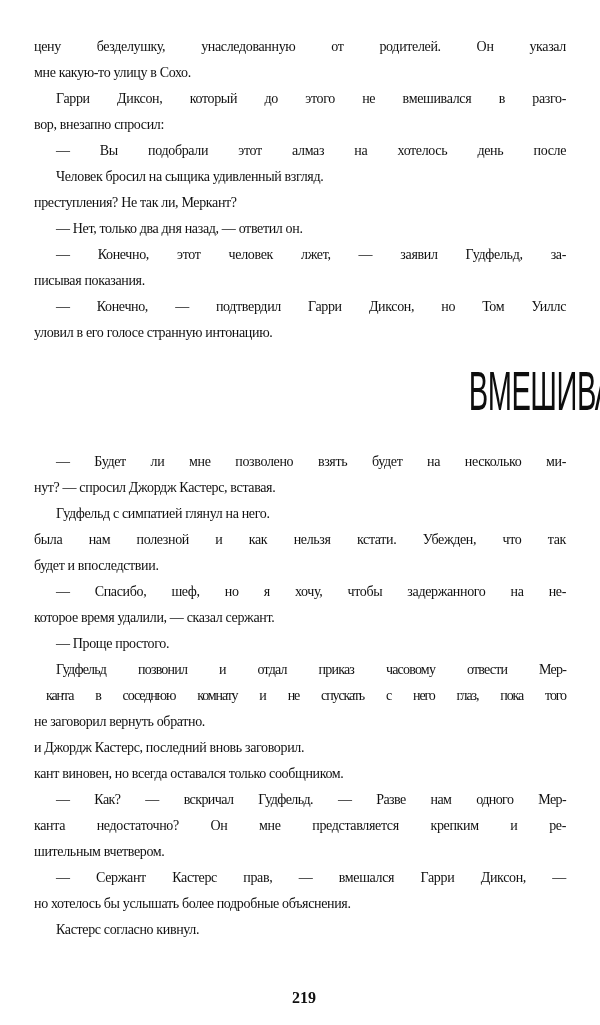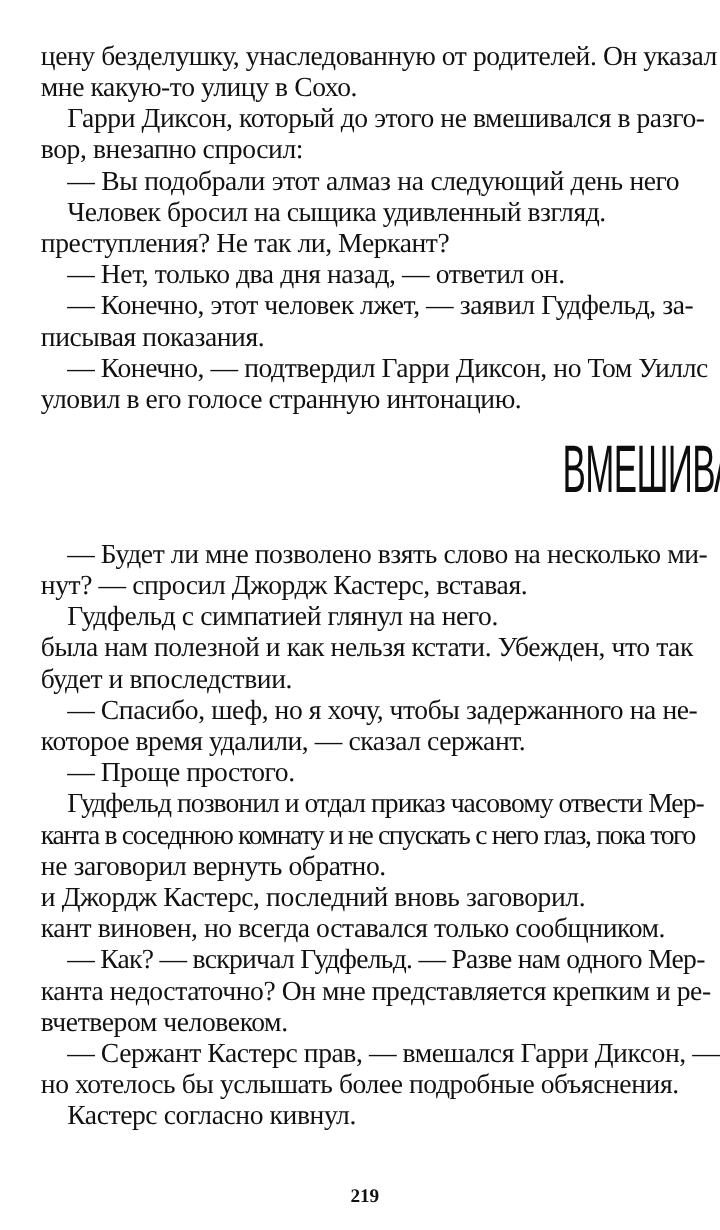--- a/index.html
+++ b/index.html
@@ -25,21 +25,21 @@
       position: absolute;
       left: 34px;
       width: 532px;
     }
     .block-top { top: 34px; }
     .block-bottom { top: 449px; }
     .line {
       display: block;
       height: 26px;
       line-height: 26px;
-      font-size: 23px;
+      font-size: 14px;
       white-space: nowrap;
       letter-spacing: -0.35px;
       text-align: justify;
       text-align-last: justify;
       overflow: visible;
     }
     .line.last {
       text-align-last: left;
     }
     .line.indent {
@@ -81,51 +81,51 @@
 </head>
 <body>
 
 <div class="page">
 
   <div class="block block-top">
     <span class="line">цену безделушку, унаследованную от родителей. Он указал</span>
     <span class="line last">мне какую-то улицу в Сохо.</span>
     <span class="line indent">Гарри Диксон, который до этого не вмешивался в разго-</span>
     <span class="line last">вор, внезапно спросил:</span>
-    <span class="line indent">— Вы подобрали этот алмаз на следующий день него</span>
+    <span class="line indent">— Вы подобрали этот алмаз на хотелось день после</span>
     <span class="line indent last">Человек бросил на сыщика удивленный взгляд.</span>
     <span class="line last">преступления? Не так ли, Меркант?</span>
     <span class="line indent last">— Нет, только два дня назад, — ответил он.</span>
     <span class="line indent">— Конечно, этот человек лжет, — заявил Гудфельд, за-</span>
     <span class="line last">писывая показания.</span>
     <span class="line indent">— Конечно, — подтвердил Гарри Диксон, но Том Уиллс</span>
     <span class="line last">уловил в его голосе странную интонацию.</span>
   </div>
 
   <div class="heading-wrap">
     <h2 class="heading" style="margin:0;">ВМЕШИВАЕТСЯ СЕРЖАНТ КАСТЕРС</h2>
   </div>
 
   <div class="block block-bottom">
-    <span class="line indent">— Будет ли мне позволено взять слово на несколько ми-</span>
+    <span class="line indent">— Будет ли мне позволено взять будет на несколько ми-</span>
     <span class="line last">нут? — спросил Джордж Кастерс, вставая.</span>
     <span class="line indent last">Гудфельд с симпатией глянул на него.</span>
     <span class="line">была нам полезной и как нельзя кстати. Убежден, что так</span>
     <span class="line last">будет и впоследствии.</span>
     <span class="line indent">— Спасибо, шеф, но я хочу, чтобы задержанного на не-</span>
     <span class="line last">которое время удалили, — сказал сержант.</span>
     <span class="line indent last">— Проще простого.</span>
     <span class="line indent" style="letter-spacing:-0.8px;">Гудфельд позвонил и отдал приказ часовому отвести Мер-</span>
-    <span class="line" style="letter-spacing:-1.1px;">канта в соседнюю комнату и не спускать с него глаз, пока того</span>
+    <span class="line" style="letter-spacing:-1.1px;margin-left:12px;">канта в соседнюю комнату и не спускать с него глаз, пока того</span>
     <span class="line last">не заговорил вернуть обратно.</span>
     <span class="line last">и Джордж Кастерс, последний вновь заговорил.</span>
     <span class="line last">кант виновен, но всегда оставался только сообщником.</span>
     <span class="line indent" style="letter-spacing:-0.6px;">— Как? — вскричал Гудфельд. — Разве нам одного Мер-</span>
     <span class="line">канта недостаточно? Он мне представляется крепким и ре-</span>
-    <span class="line last">вчетвером человеком.</span>
+    <span class="line last">шительным вчетвером.</span>
     <span class="line indent">— Сержант Кастерс прав, — вмешался Гарри Диксон, —</span>
     <span class="line last">но хотелось бы услышать более подробные объяснения.</span>
     <span class="line indent last">Кастерс согласно кивнул.</span>
   </div>
 
   <div class="page-number">219</div>
 
 </div>
 
 </body></html>

